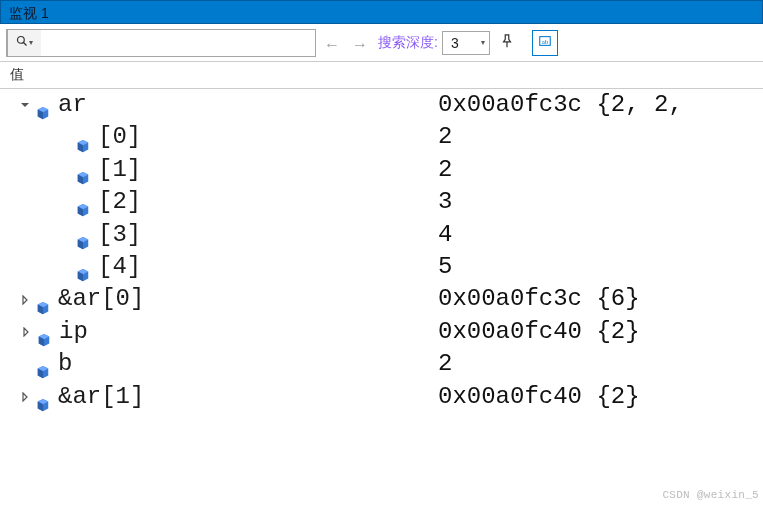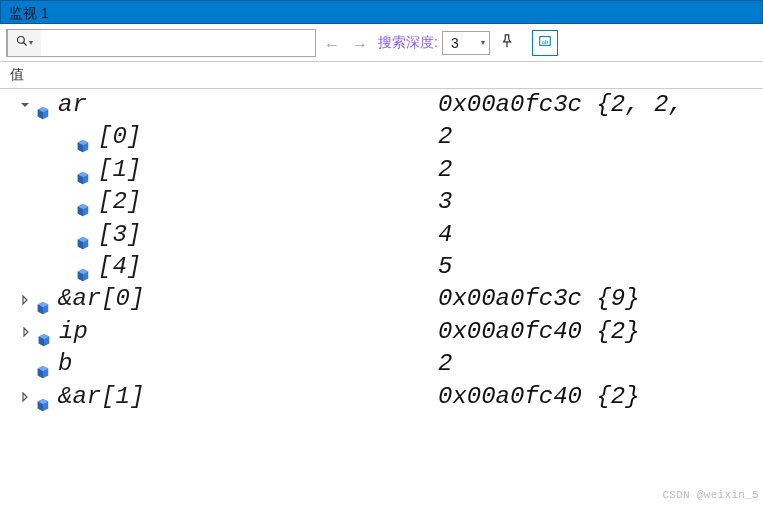--- a/index.html
+++ b/index.html
@@ -102,21 +102,20 @@
   .col-name { width: 428px; padding-left: 18px;}
   .col-value { flex: 1; padding-left: 10px;}
   .rows { }
   .row {
     display: flex;
     align-items: center;
     font-family: Consolas, "Courier New", monospace;
     font-size: 24px;
     line-height: 1.35;
     padding: 0;
-    font-style: italic;
   }
   .name-cell {
     width: 428px;
     display: flex;
     align-items: center;
   }
   .value-cell {
     flex: 1;
     padding-left: 10px;
     color: #111;
@@ -281,21 +280,21 @@
             <path d="M3 1 L7 5 L3 9 Z" fill="none" stroke="#555" stroke-width="1.2"></path>
           </svg>
         </span>
         <span class="cube"><svg viewBox="0 0 16 16" width="14" height="14">
             <path d="M8 1 L14 4 L14 12 L8 15 L2 12 L2 4 Z" fill="#3a7bd5"></path>
             <path d="M8 1 L14 4 L8 7 L2 4 Z" fill="#6fa8ff"></path>
             <path d="M8 7 L8 15 L2 12 L2 4 Z" fill="#2d5fa8"></path>
           </svg></span>
         <span class="nm-text">&amp;ar[0]</span>
       </div>
-      <div class="value-cell">0x00a0fc3c {9}</div>
+      <div class="value-cell">0x00a0fc3c {6}</div>
     </div>
     <div class="row">
       <div class="name-cell" style="padding-left: 15px;">
         <span class="expander">
           <svg width="10" height="10" viewBox="0 0 10 10">
             <path d="M3 1 L7 5 L3 9 Z" fill="none" stroke="#555" stroke-width="1.2"></path>
           </svg>
         </span>
         <span class="cube"><svg viewBox="0 0 16 16" width="14" height="14">
             <path d="M8 1 L14 4 L14 12 L8 15 L2 12 L2 4 Z" fill="#3a7bd5"></path>

